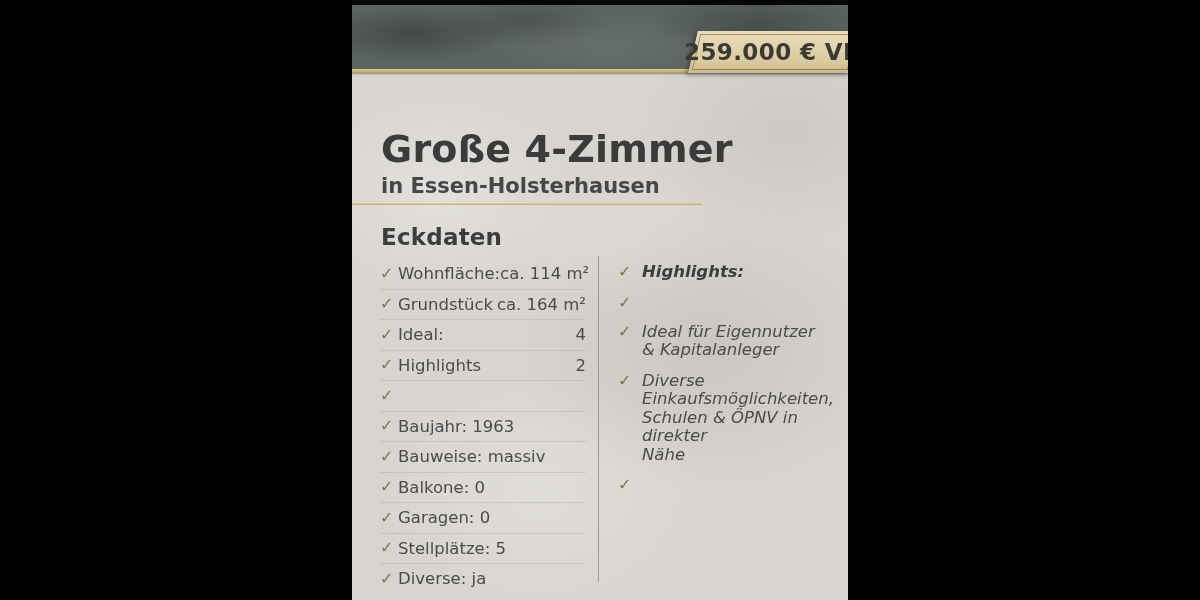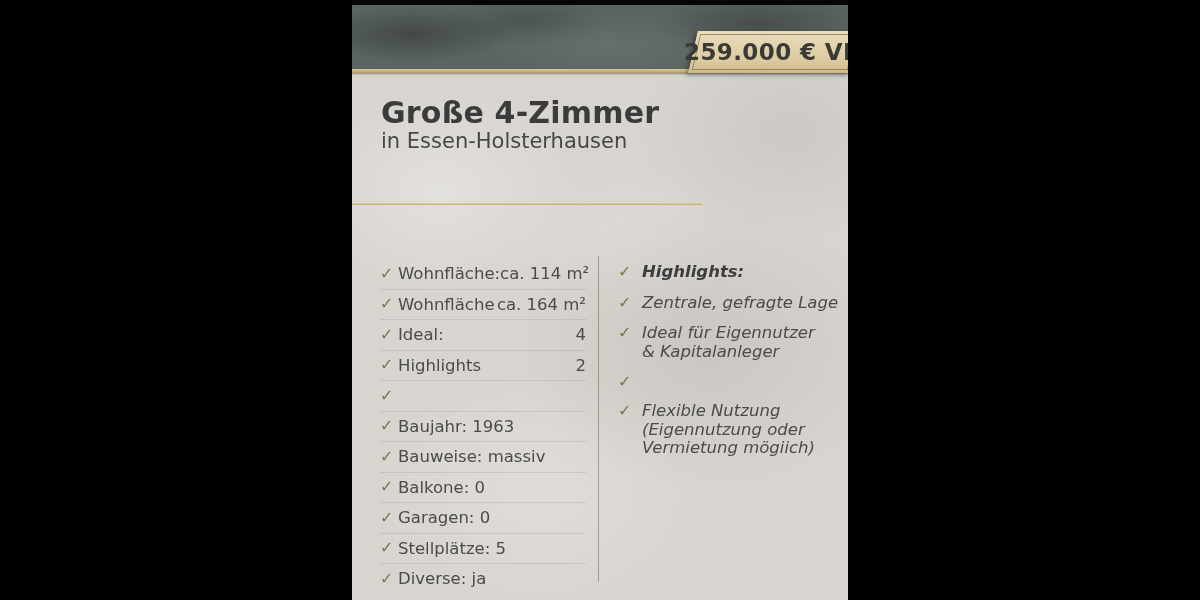--- a/index.html
+++ b/index.html
@@ -72,31 +72,32 @@
     font-weight: 700;
     color: #3a3a36;
     letter-spacing: 0.4px;
     white-space: nowrap;
     padding-right: 4px;
   }
   .title-block {
     padding: 23px 28px 0 29px;
   }
   .title-line {
-    font-size: 30px;
+    font-size: 38px;
     line-height: 33px;
     font-weight: 700;
     color: #3b3b3c;
     letter-spacing: 0.2px;
+    margin-top: 37px;
   }
   .subtitle {
-    margin-top: 0;
+    margin-top: 8px;
     font-size: 21px;
     line-height: 25px;
-    font-weight: 400;
+    font-weight: 700;
     color: #47474a;
   }
   .gold-divider {
     position: absolute;
     left: 0;
     top: 203px;
     width: 350px;
     height: 2px;
     background: linear-gradient(180deg, #e0d09a, #c3ae74);
   }
@@ -176,34 +177,35 @@
       </div>
     </div>
 
     <div class="title-block">
       <div class="title-line">Große 4-Zimmer</div>
       <div class="subtitle">in Essen-Holsterhausen</div>
     </div>
 
     <div class="gold-divider"></div>
 
+    <div class="eckdaten-heading">Eckdaten</div>
 
     <div class="v-divider"></div>
 
     <div class="eck-rows">
 
         <div class="eck-row">
           <span class="check">✓</span>
           <span class="eck-label">Wohnfläche:</span>
           <span class="eck-value">ca. 114 m²</span>
         </div>
 
         <div class="eck-row">
           <span class="check">✓</span>
-          <span class="eck-label">Wohnfläche</span>
+          <span class="eck-label">Grundstück</span>
           <span class="eck-value">ca. 164 m²</span>
         </div>
 
         <div class="eck-row">
           <span class="check">✓</span>
           <span class="eck-label">Ideal:</span>
           <span class="eck-value">4</span>
         </div>
 
         <div class="eck-row">
@@ -255,35 +257,34 @@
       </div>
 
     <div class="hl-list">
       <div class="hl-item hl-heading">
         <span class="check">✓</span>
         <span class="hl-text">Highlights:</span>
       </div>
 
         <div class="hl-item">
           <span class="check">✓</span>
-          <span class="hl-text">Zentrale, gefragte Lage</span>
         </div>
 
         <div class="hl-item">
           <span class="check">✓</span>
           <span class="hl-text">Ideal für Eigennutzer
 &amp; Kapitalanleger</span>
         </div>
 
         <div class="hl-item">
           <span class="check">✓</span>
-        </div>
-
-        <div class="hl-item">
-          <span class="check">✓</span>
-          <span class="hl-text">Flexible Nutzung
-(Eigennutzung oder
-Vermietung mögiich)</span>
+          <span class="hl-text">Diverse Einkaufsmöglichkeiten,
+Schulen &amp; ÖPNV in direkter
+Nähe</span>
+        </div>
+
+        <div class="hl-item">
+          <span class="check">✓</span>
         </div>
       </div>
 
   </div>
 </div>
 
 </body></html>

